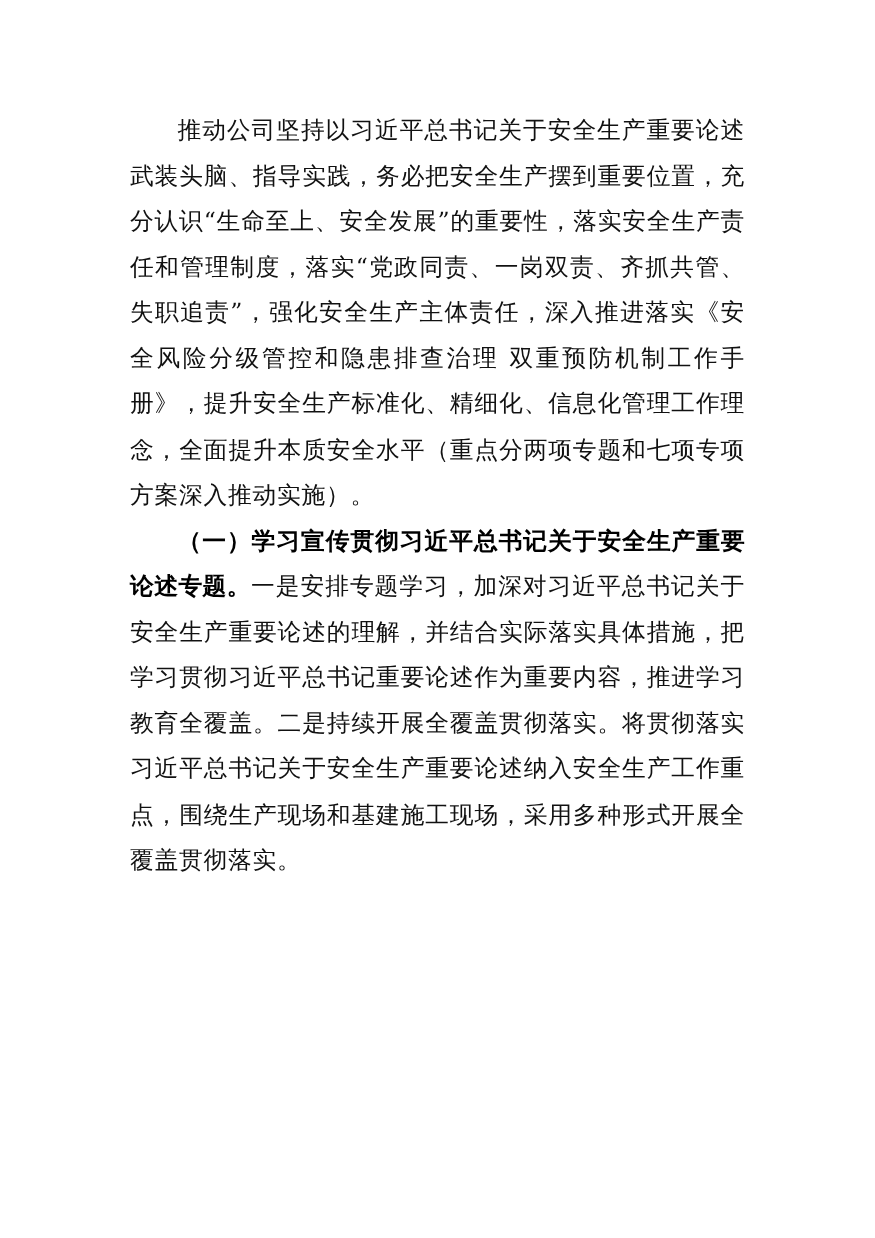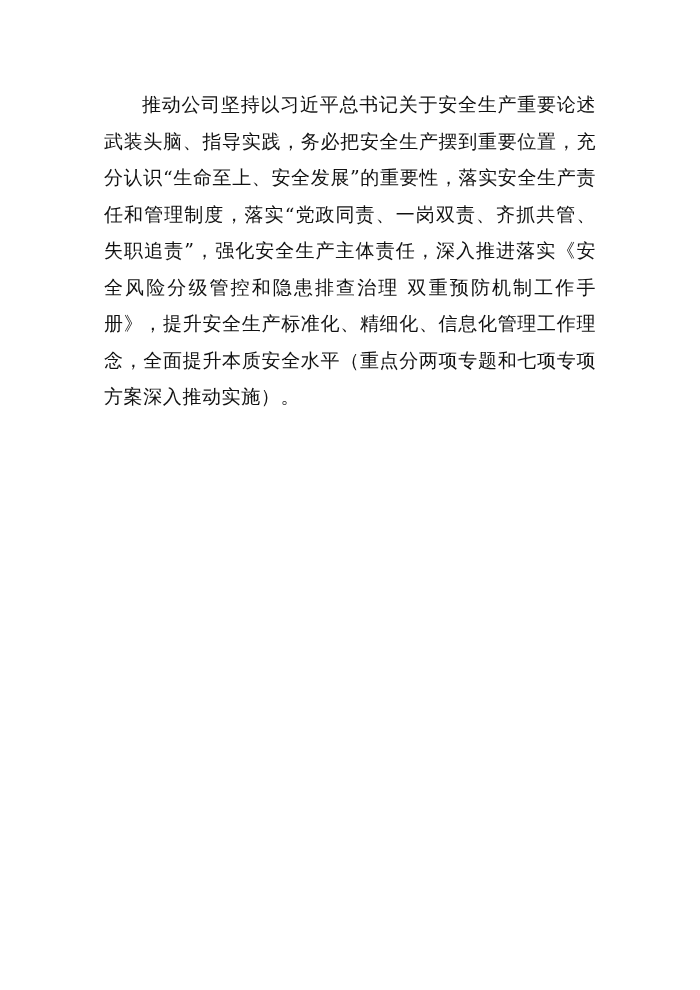--- a/index.html
+++ b/index.html
@@ -41,16 +41,17 @@
   }
 </style>
 </head>
 <body>
 
 <div class="page">
   <div class="doc">
 
     <p><span>推动公司坚持以习近平总书记关于安全生产重要论述武装头脑、指导实践，务必把安全生产摆到重要位置，充分认识“生命至上、安全发展”的重要性，落实安全生产责任和管理制度，落实“党政同责、一岗双责、齐抓共管、失职追责”，强化安全生产主体责任，深入推进落实《安全风险分级管控和隐患排查治理 双重预防机制工作手册》，提升安全生产标准化、精细化、信息化管理工作理念，全面提升本质安全水平（重点分两项专题和七项专项方案深入推动实施）。</span></p>
 
+    <p><span class="lead">（一）学习宣传贯彻习近平总书记关于安全生产重要论述专题。</span><span>一是安排专题学习，加深对习近平总书记关于安全生产重要论述的理解，并结合实际落实具体措施，把学习贯彻习近平总书记重要论述作为重要内容，推进学习教育全覆盖。二是持续开展全覆盖贯彻落实。将贯彻落实习近平总书记关于安全生产重要论述纳入安全生产工作重点，围绕生产现场和基建施工现场，采用多种形式开展全覆盖贯彻落实。</span></p>
 
 
   </div>
 </div>
 
 </body></html>

